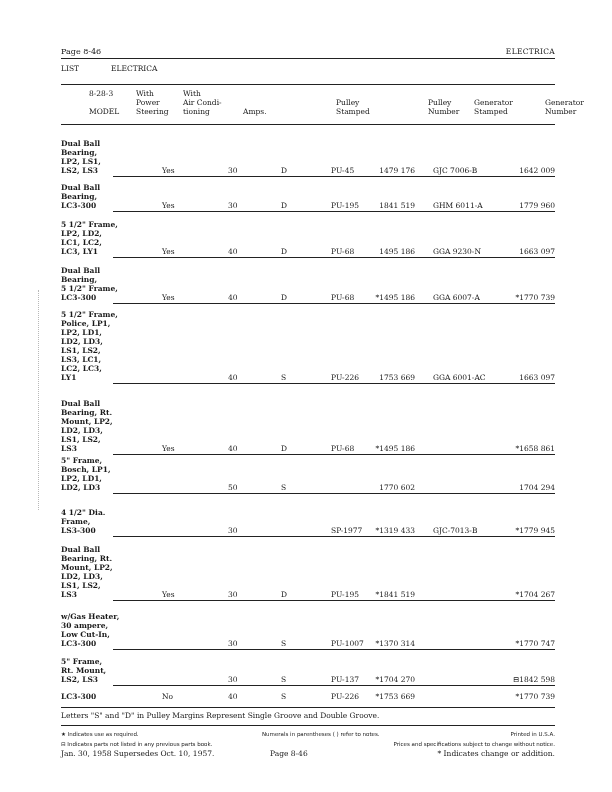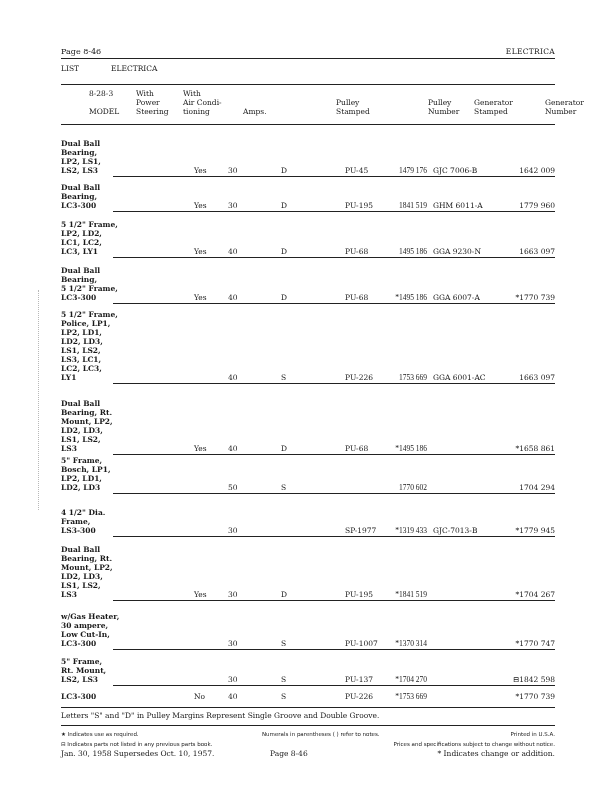--- a/index.html
+++ b/index.html
@@ -15,22 +15,22 @@
                    font-size: 17px; letter-spacing: 0.6px; }
   .header .sect { position: absolute; right: 0; bottom: 2px; font-size: 7.5px; letter-spacing: 0.3px; padding-left: 19px; }
   .code-row { position: absolute; left: 61px; top: 64px; font-size: 7.5px; }
   .code-row span { position: absolute; white-space: nowrap; }
   .rule { position: absolute; left: 61px; width: 494px; border-top: 1.5px solid #222; }
   .colhdr { position: absolute; font-size: 7.5px; line-height: 9px; white-space: pre; margin-left: 28px; }
   .row { position: absolute; left: 61px; width: 494px; font-size: 7.5px; }
   .row .desc { position: absolute; left: 0; bottom: 2px; line-height: 9px; white-space: pre; font-weight: bold; }
   .row .line { position: absolute; left: 52px; right: 0; bottom: 0; border-top: 1.5px solid #222; }
   .row .cell { position: absolute; bottom: 2px; white-space: nowrap; line-height: 9px; }
-  .c-ps { left: 101px; margin-left: 32px; } .c-amp { left: 167px; } .c-gr { left: 220px; } .c-pst { left: 284px; }
-  .c-pn { right: 128px; text-align: center; font-family: Liberation Serif, serif; } .c-gs { left: 372px; } .c-gn { right: 0; text-align: left; }
+  .c-ps { left: 101px; } .c-amp { left: 167px; } .c-gr { left: 220px; } .c-pst { left: 270px; }
+  .c-pn { right: 140px; text-align: center; } .c-gs { left: 372px; } .c-gn { right: 0; text-align: left; }
   .note { position: absolute; left: 61px; top: 711px; font-size: 7.5px; }
   .foot { position: absolute; font-family: "DejaVu Sans", sans-serif; font-size: 5.5px; white-space: nowrap; }
   .foot2 { position: absolute; font-size: 7.5px; white-space: nowrap; }
 </style>
 </head>
 <body>
 
 <div class="page">
   <div class="margin-line"></div>
 

